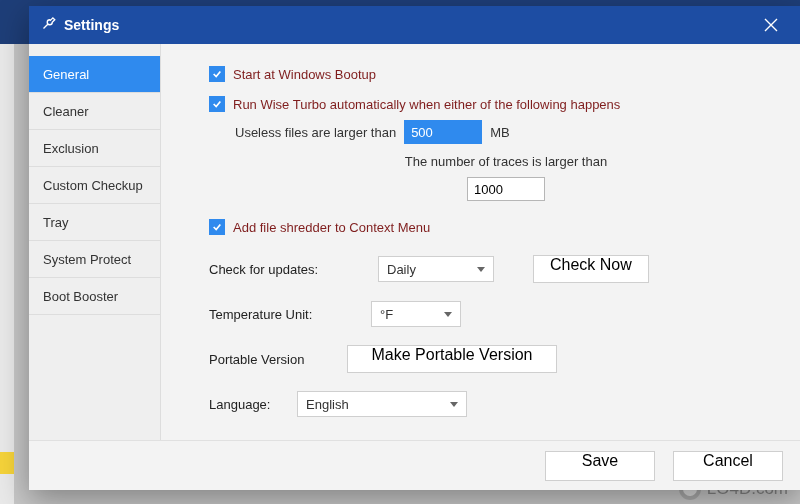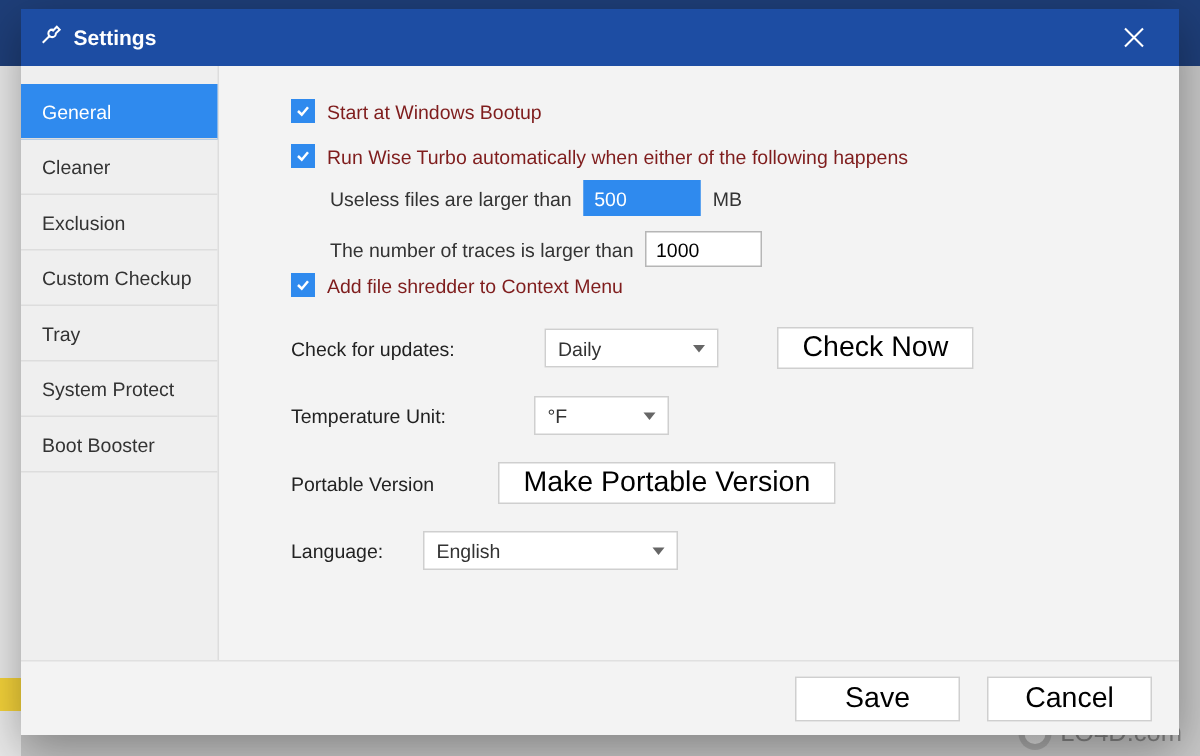--- a/index.html
+++ b/index.html
@@ -6,21 +6,21 @@
   html, body { width: 800px; height: 504px; overflow: hidden; font-family: "Segoe UI", Tahoma, sans-serif; font-size: 13px; color: #333; }
   .backdrop { position: absolute; inset: 0; background: linear-gradient(180deg,#1f3f7a 0,#1f3f7a 16px,#c8c8c8 16px,#c8c8c8 100%); }
   .backdrop .topstrip { position:absolute; top:0; left:0; right:0; height:44px; background:#1e3e78; display:flex; gap:60px; padding-left:60px; align-items:center;}
   .backdrop .topstrip .ticon { width:28px; height:28px; border-radius:4px; background:rgba(255,255,255,.15);}
   .backdrop .sidecol { position:absolute; left:0; top:44px; bottom:0; width:14px; background:#e9e9e9;}
   .backdrop .yellow { position:absolute; left:0; bottom:30px; width:14px; height:22px; background:#f5d33a;}
   .watermark { position:absolute; right:12px; bottom:4px; font-size:17px; color:rgba(120,120,120,.85); font-family: Arial, sans-serif; display:flex; align-items:center; gap:6px;}
   .watermark .sw { width:22px; height:22px; border-radius:50%; background:rgba(150,150,150,.55); position:relative;}
   .watermark .sw::before{content:"";position:absolute;inset:4px;border-radius:50%;background:conic-gradient(from 90deg,#fff 0 50%,transparent 50% 100%);opacity:.6;}
 
-  .dialog { position:absolute; left:14px; top:6px; width:772px; height:484px; background:#f3f3f3; box-shadow:0 10px 30px rgba(0,0,0,.35); display:flex; flex-direction:column;}
+  .dialog { position:absolute; left:29px; top:6px; width:772px; height:484px; background:#f3f3f3; box-shadow:0 10px 30px rgba(0,0,0,.35); display:flex; flex-direction:column;}
   .titlebar { background:#1d4da3; color:#fff; height:38px; display:flex; align-items:center; padding:0 12px; font-size:14px; font-weight:600;}
   .titlebar .wrench { margin-right:8px; }
   .titlebar .spacer { flex:1;}
   .titlebar .close { width:36px; height:38px; display:flex; align-items:center; justify-content:center; cursor:pointer;}
 
   .body { flex:1; display:flex; min-height:0;}
   .sidebar { width:132px; background:#efefef; border-right:1px solid #ddd; padding-top:12px;}
   .sidebar .item { height:37px; display:flex; align-items:center; padding:0 14px; border-bottom:1px solid #ddd; color:#333; cursor:pointer; font-size:13px;}
   .sidebar .item.active { background:#2f8aee; color:#fff;}
 
@@ -28,21 +28,21 @@
   .row { display:flex; align-items:center; margin-bottom:14px;}
   .chk { display:flex; align-items:center; gap:8px; font-size:13px; color:#7f1d1d;}
   .chkbox { width:16px; height:16px; background:#2f8aee; border:1px solid #2f8aee; display:flex; align-items:center; justify-content:center; cursor:pointer;}
   .chkbox svg{display:block;}
   .indent { padding-left:26px;}
   .inline { display:flex; align-items:center; gap:8px; margin-bottom:10px;}
   input.textin { height:24px; border:1px solid #b6b6b6; padding:0 6px; font-family:inherit; font-size:13px; background:#fff;}
   input.textin.highlight { border:1px solid #2f8aee; background:#2f8aee; color:#fff;}
   input.textin.highlight::selection{background:#fff;color:#2f8aee;}
   .label { min-width:130px; color:#222;}
-  .btn { height:28px; padding:0 16px; background:#fff; border:1px solid #cfcfcf; cursor:pointer; font-family:inherit; font-size:19px; display:inline-flex; align-items:center; justify-content:center;}
+  .btn { height:28px; padding:0 16px; background:#fff; border:1px solid #cfcfcf; cursor:pointer; font-family:inherit; font-size:16px; display:inline-flex; align-items:flex-start; justify-content:center;}
   .select { height:26px; border:1px solid #cfcfcf; background:#fff; display:flex; align-items:center; justify-content:space-between; padding:0 8px; cursor:pointer; gap:16px;}
   .select .caret { border-left:4px solid transparent;border-right:4px solid transparent;border-top:5px solid #666;}
 
   .footer { background:#f3f3f3; border-top:1px solid #e0e0e0; height:50px; display:flex; align-items:center; justify-content:flex-end; gap:18px; padding:0 18px;}
   .footer .btn{ min-width:110px; height:30px;}
 </style>
 </head>
 <body>
 
 <div class="backdrop">
@@ -124,21 +124,21 @@
             </span>
           <span>Run Wise Turbo automatically when either of the following happens</span>
         </label>
       </div>
       <div class="indent">
         <div class="inline">
           <span>Useless files are larger than</span>
           <input class="textin highlight" style="width: 78px;" value="500">
           <span>MB</span>
         </div>
-        <div class="inline" style="margin-bottom:4px;">
+        <div class="inline" style="margin-bottom:18px;flex-direction:column;">
           <span>The number of traces is larger than</span>
           <input class="textin" style="width: 78px;" value="1000">
         </div>
       </div>
 
       <div class="row" style="margin-bottom:20px;">
         <label class="chk">
           <span class="chkbox">
               <svg width="10" height="10" viewBox="0 0 12 12">
                 <path d="M2 6 L5 9 L10 3" stroke="#fff" stroke-width="2" fill="none"></path>

